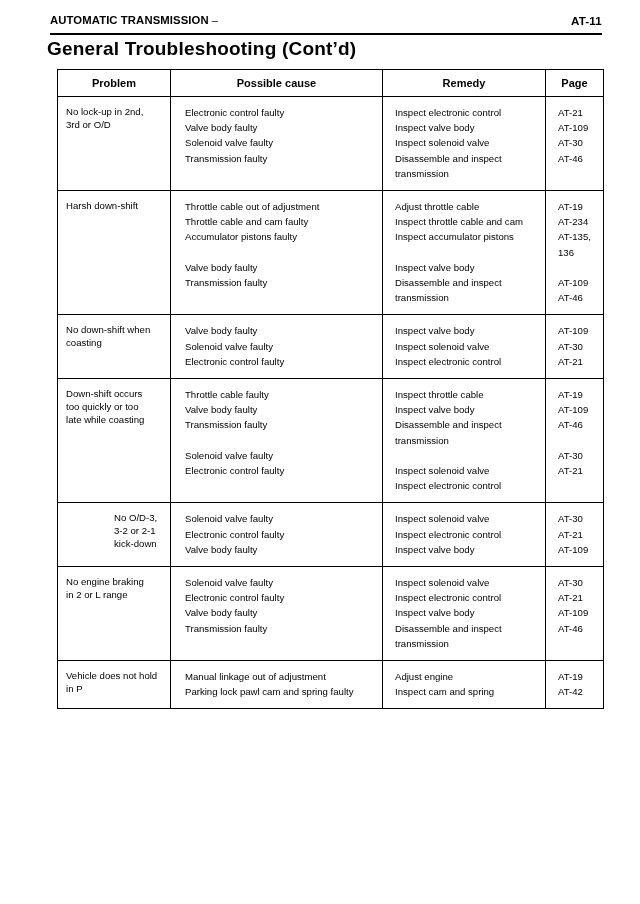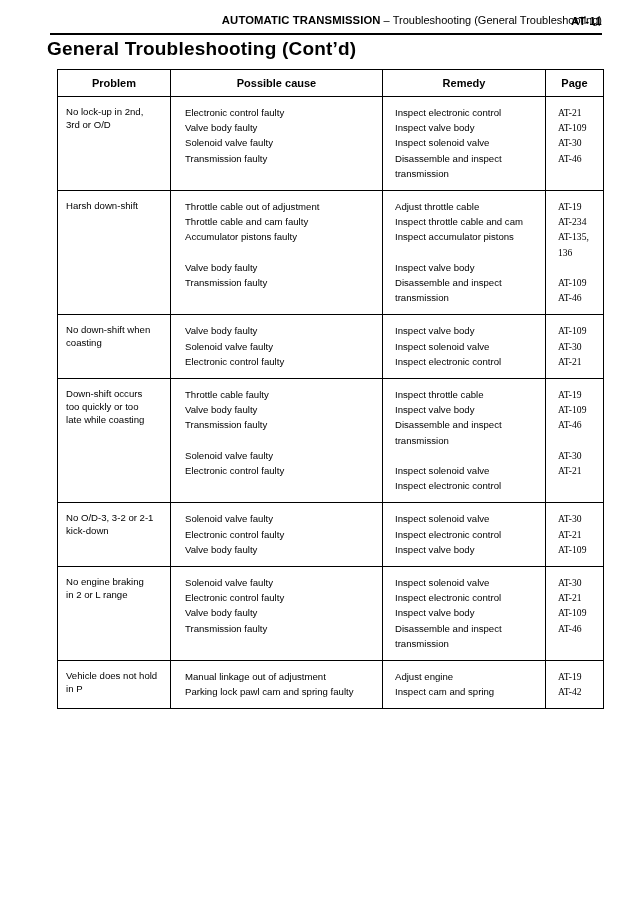--- a/index.html
+++ b/index.html
@@ -24,21 +24,21 @@
     width: 640px;
     height: 22px;
   }
   .header-line {
     position: absolute;
     left: 50px;
     top: 0;
     width: 552px;
     display: flex;
     align-items: baseline;
-    justify-content: flex-end;
+    justify-content: flex-start;
     white-space: nowrap;
   }
   .header-title-bold {
     font-size: 11.3px;
     font-weight: bold;
     letter-spacing: 0.1px;
   }
   .header-dash {
     font-size: 11px;
     padding: 0 3px;
@@ -115,37 +115,36 @@
 
   .cell-problem {
     padding: 8px 6px 9px 8px;
     line-height: 13px;
   }
   .cell-list {
     padding: 8px 6px 9px 14px;
     line-height: 15.2px;
   }
   .cell-list.remedy { padding-left: 12px; }
-  .cell-list.page   { padding-left: 12px; font-family: Liberation Serif, serif; }
+  .cell-list.page   { padding-left: 12px; }
 
   .line {
     min-height: 15.2px;
     line-height: 15.2px;
     white-space: pre-line;
   }
   .line.gap { margin-top: 15.2px; }
 </style>
 </head>
 <body>
 
 <div class="page-header">
   <div class="header-line">
     <span class="header-title-bold">AUTOMATIC TRANSMISSION</span>
     <span class="header-dash">–</span>
-    <span class="header-title-light">Troubleshooting (General Troubleshooting)</span>
   </div>
   <div class="header-page-no">AT-11</div>
   <div class="header-rule"></div>
 </div>
 
 <div class="section-title">General Troubleshooting (Cont’d)</div>
 
 <div class="tbl-wrap">
   <table class="troubleshoot">
     <colgroup>
@@ -285,21 +284,21 @@
               <div class="line">AT-19</div>
               <div class="line">AT-109</div>
               <div class="line">AT-46</div>
               <div class="line gap">AT-30</div>
               <div class="line">AT-21</div>
             </div>
           </td>
         </tr>
         <tr>
           <td>
-            <div class="cell-problem" style="white-space: pre-line;">No O/D-3, 3-2 or 2-1
+            <div class="cell-problem" style="white-space: pre-line; margin-left: 48px;">No O/D-3, 3-2 or 2-1
 kick-down</div>
           </td>
           <td>
             <div class="cell-list">
               <div class="line">Solenoid valve faulty</div>
               <div class="line">Electronic control faulty</div>
               <div class="line">Valve body faulty</div>
             </div>
           </td>
           <td>

